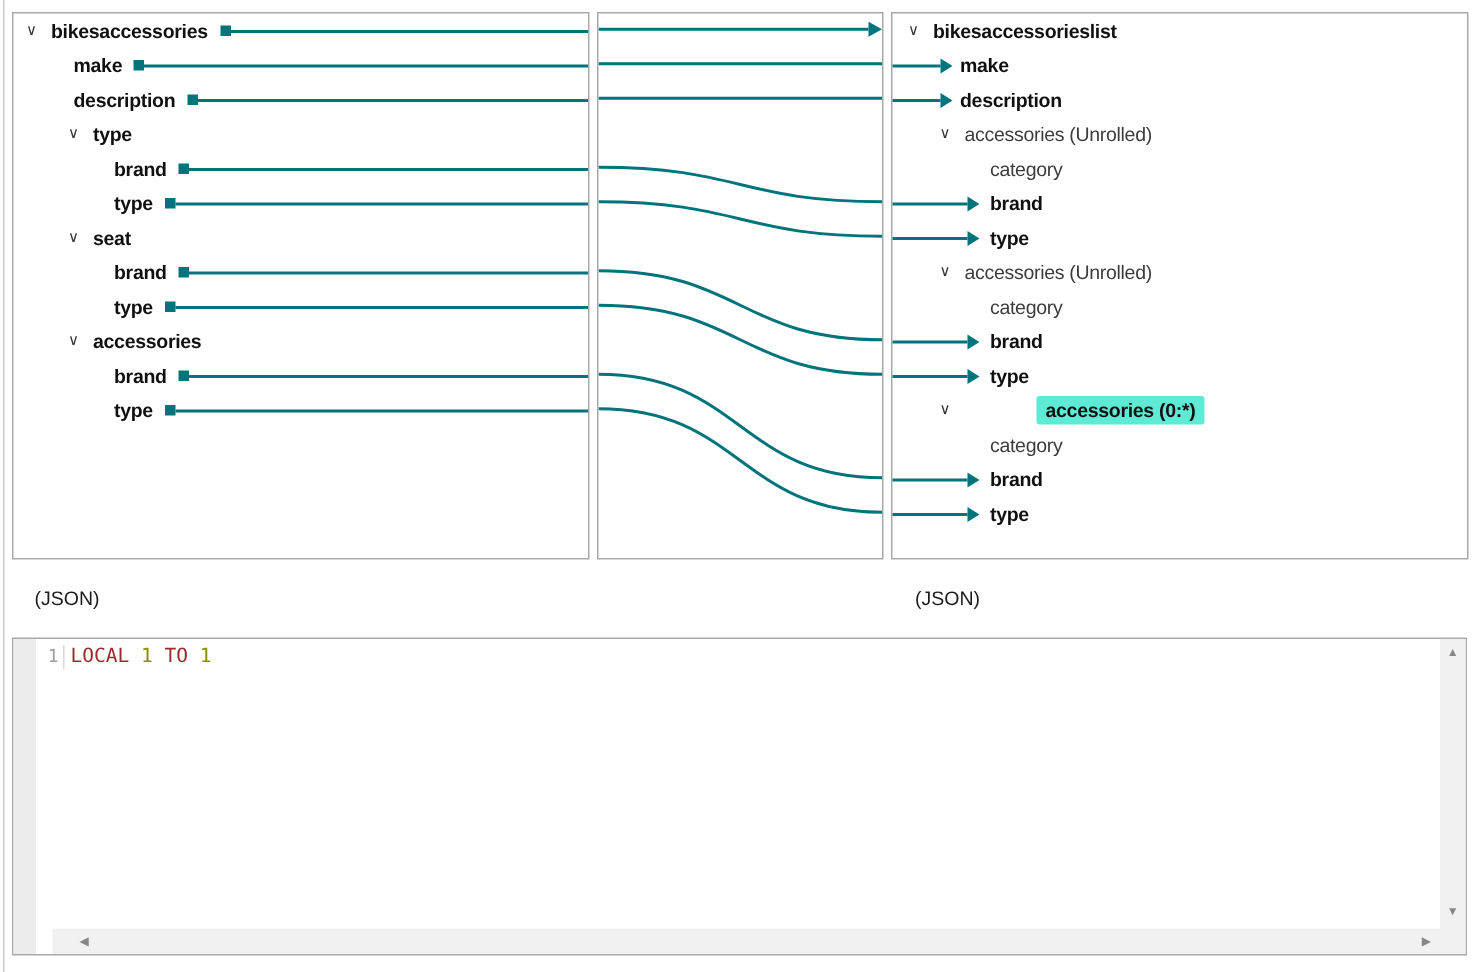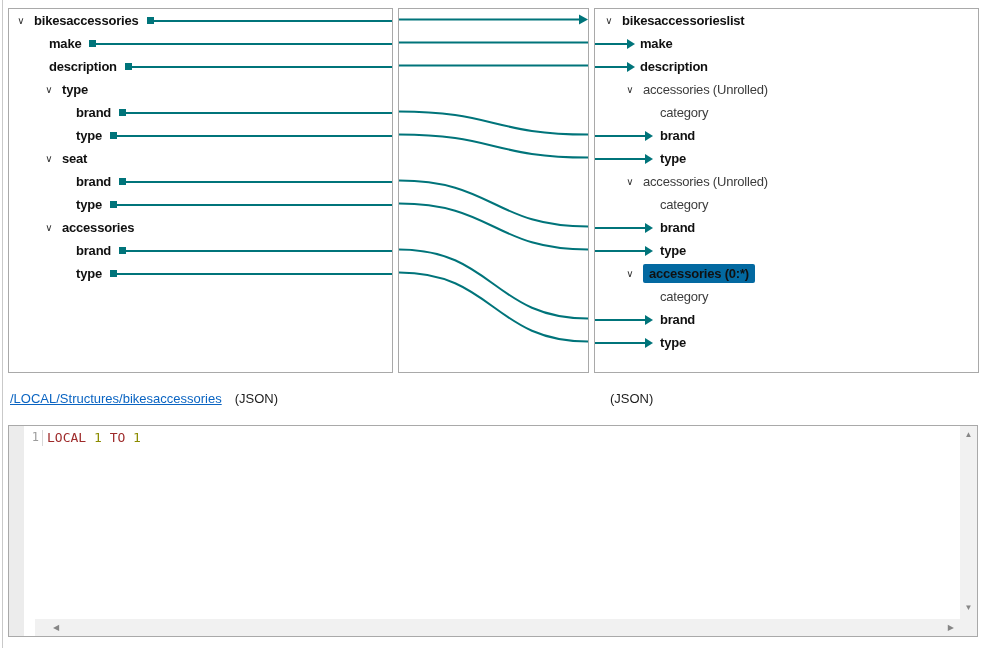--- a/index.html
+++ b/index.html
@@ -14,21 +14,21 @@
   #middle-panel { left:398px; width:191px; }
   #target-panel { left:594px; width:385px; }
 
   .tree-row { position:relative; height:23px; display:flex; align-items:center;
               font-size:13px; color:#121212; white-space:nowrap; }
   .chev { flex:none; width:14px; margin-right:6px; text-align:center;
           font-size:10px; color:#333; font-weight:normal; line-height:1; }
   .lbl  { flex:none; letter-spacing:-0.2px; }
   .lbl.bold { font-weight:bold; color:#101010; }
   .lbl.reg  { font-weight:normal; color:#3c3c3c; }
-  .lbl.hl   { background:#0369a1; padding:2px 6px; border-radius:2px; }
+  .lbl.hl   { background:#5eead4; padding:2px 6px; border-radius:2px;margin-left:48px; }
 
   .square { flex:none; width:7px; height:7px; background:var(--teal); margin-left:8px; }
   .src-line { flex:1 1 auto; height:2px; background:var(--teal); min-width:4px; }
 
   .map-arrow { position:absolute; left:0; top:50%; height:0; }
   .map-arrow .shaft { position:absolute; left:0; top:-1px; height:2px; background:var(--teal); }
   .map-arrow .tip { position:absolute; top:-5px; width:0; height:0;
                     border-top:5px solid transparent; border-bottom:5px solid transparent;
                     border-left:8px solid var(--teal); }
 
@@ -222,21 +222,20 @@
       <div class="tree-row" style="padding-left: 65px;">
         <div class="map-arrow">
           <div class="shaft" style="width: 50px;"></div>
           <div class="tip" style="left: 50px;"></div>
         </div>
         <span class="lbl bold">type</span>
       </div>
     </div>
 
   <div class="link-row" id="source-link-row">
-    <a class="struct-link" href="#">/LOCAL/Structures/bikesaccessories</a>
     <span class="json-tag">(JSON)</span>
   </div>
   <div class="link-row" id="target-link-row">
     <span class="json-tag">(JSON)</span>
   </div>
 
   <div id="editor">
     <div class="gutter-strip"></div>
     <div class="code-area">
         <div class="code-line">

